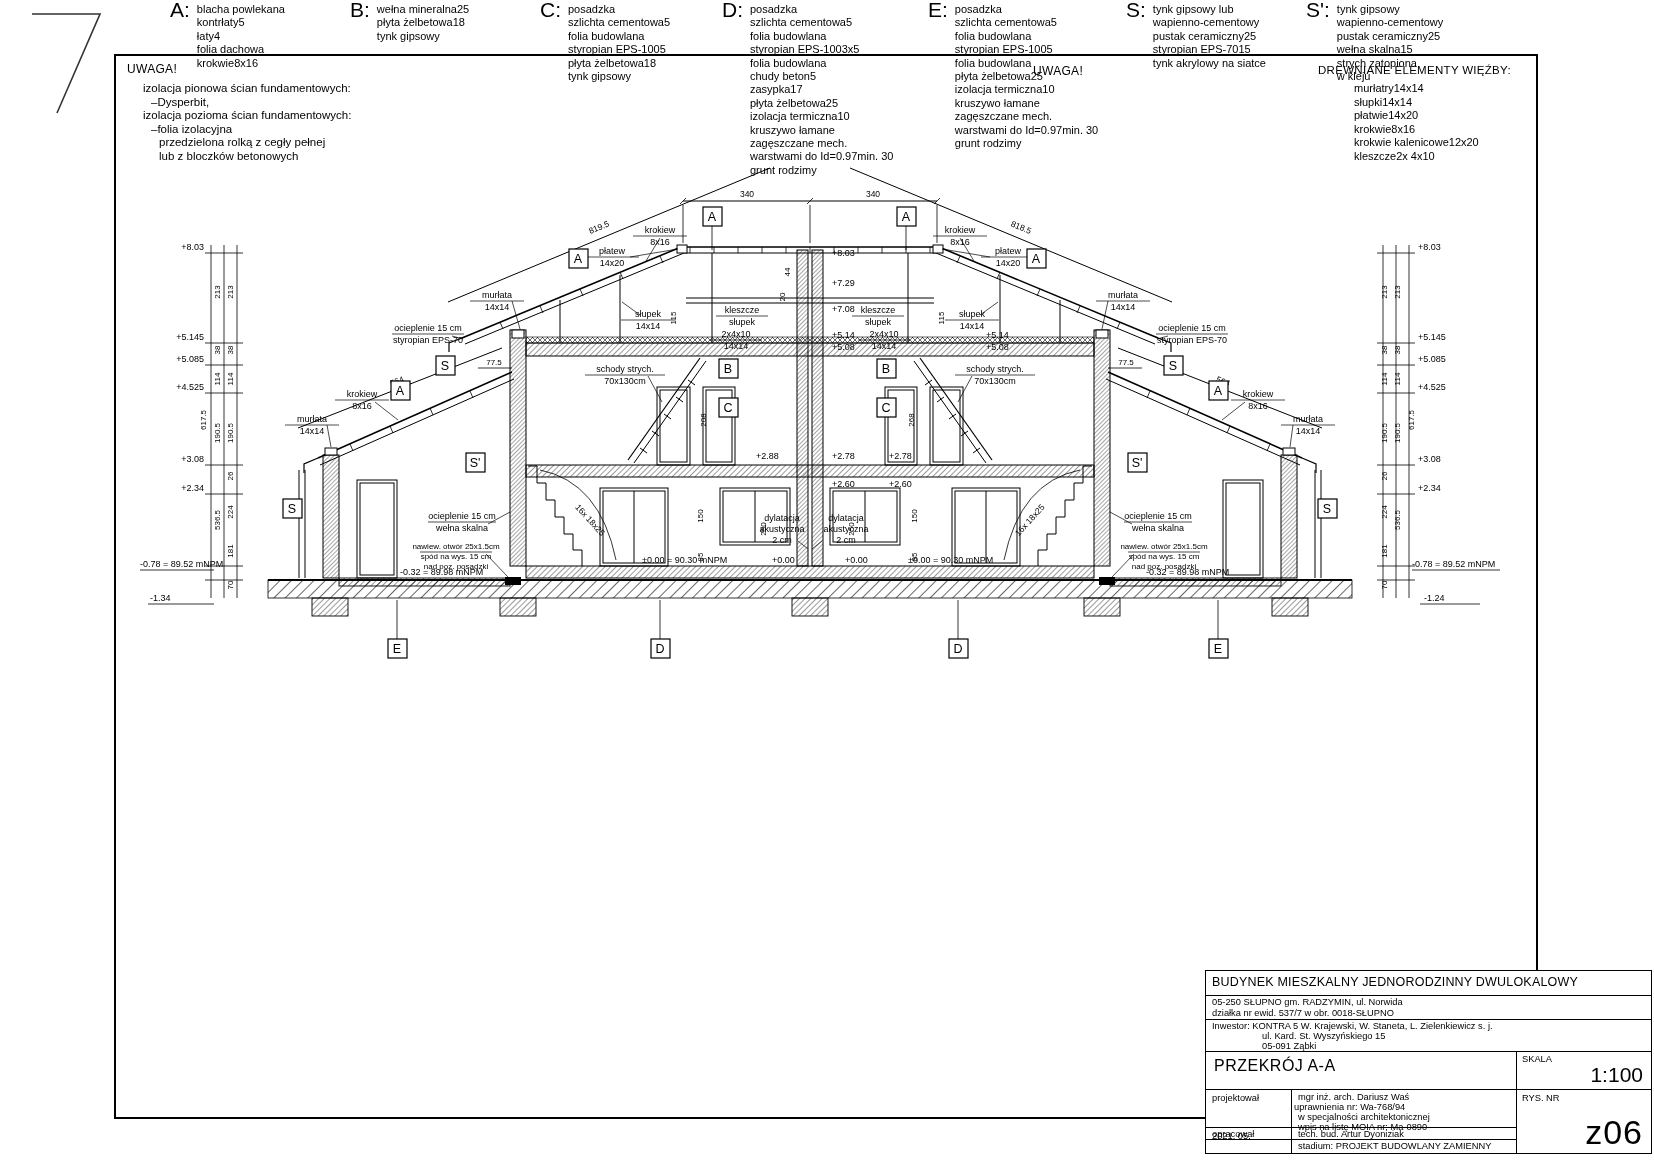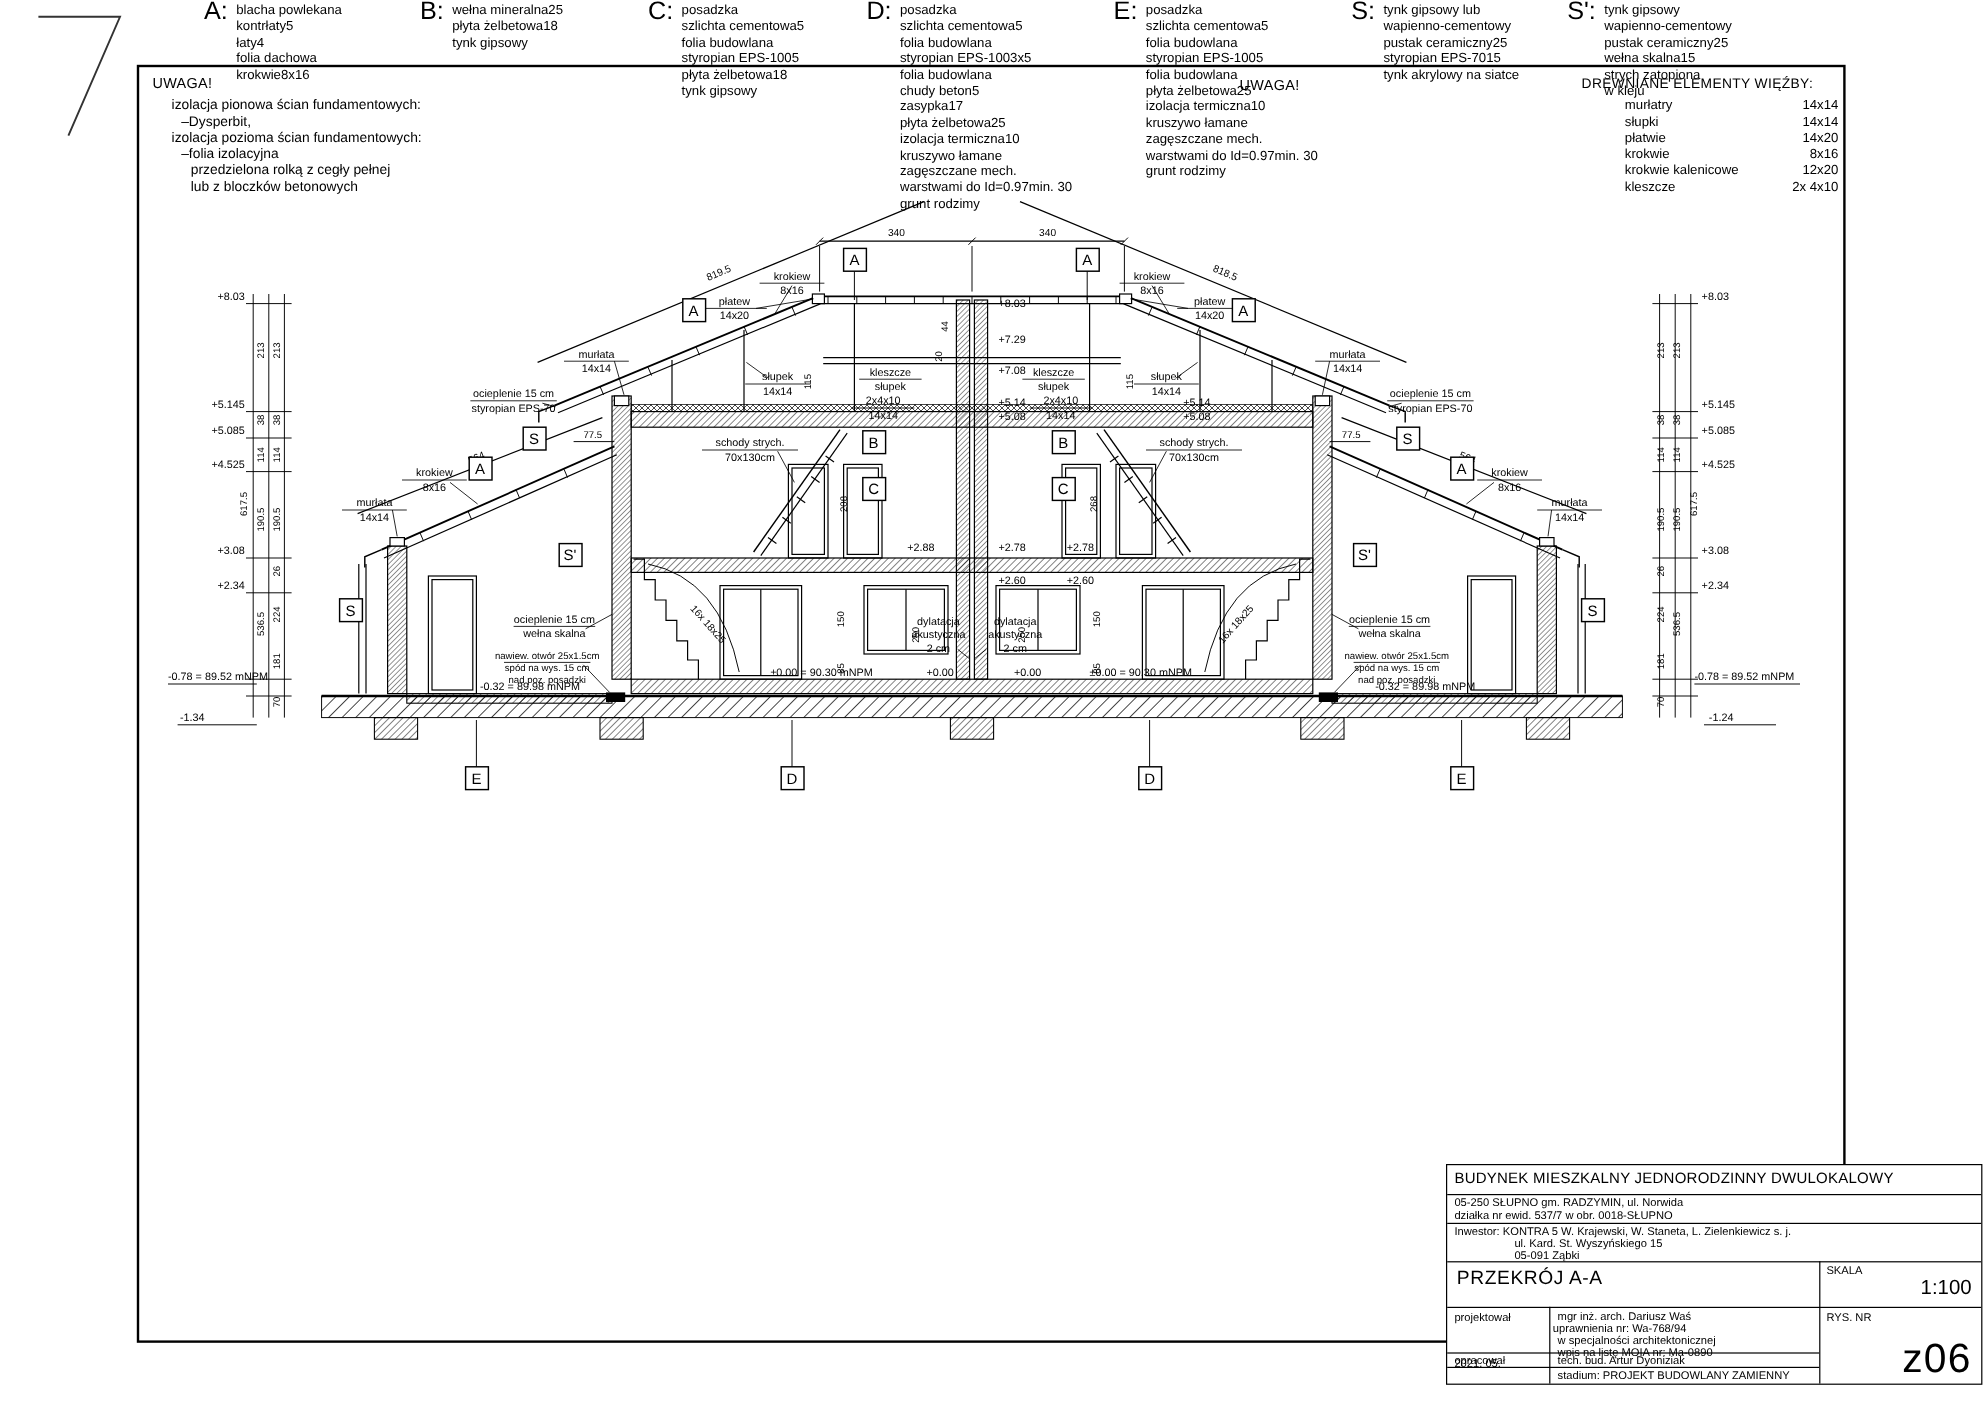--- a/index.html
+++ b/index.html
@@ -4,33 +4,33 @@
 <style>
   html,body{margin:0;padding:0;background:#fff}
   body{width:1654px;height:1169px;position:relative;font-family:"Liberation Sans",sans-serif;color:#000;overflow:hidden}
   .abs{position:absolute}
   svg text{font-family:"Liberation Sans",sans-serif;fill:#000}
   .t9{font-size:9px}.t85{font-size:8.5px}.t8{font-size:8px}.t12{font-size:12.5px}
   .note-title{font-size:12px;letter-spacing:.3px}
   .note-line{font-size:11.5px;line-height:13.6px;white-space:nowrap}
   .ind1{padding-left:8px}.ind2{padding-left:16px}
   .tbl-title{font-size:11.5px;letter-spacing:.3px;white-space:nowrap}
-  .tbl-row{display:flex;justify-content:space-between;width:178px;font-size:11px;line-height:13.6px;white-space:nowrap}
+  .tbl-row{display:flex;justify-content:flex-start;width:178px;font-size:11px;line-height:13.6px;white-space:nowrap}
   .leg{position:absolute;top:700;display:flex;align-items:flex-start}
   .leg-key{font-size:21px;font-weight:400;margin-right:7px;line-height:20px}
   .leg-rows{margin-top:3px}
   .leg-row{display:flex;justify-content:flex-start;font-size:11px;line-height:13.4px;white-space:nowrap}
   .tb{position:absolute;left:1205px;top:970px;width:445px;height:182px;border:1.6px solid #000;background:#fff}
   .tb .cell{position:absolute;white-space:nowrap}
   .tb .hline{position:absolute;left:0;right:0;border-top:1.2px solid #000}
   .tb .vline{position:absolute;border-left:1.2px solid #000}
   .tb-title{font-size:12.5px;letter-spacing:.2px}
   .tb-small{font-size:9.3px;line-height:10.6px}
   .tb-name{font-size:16px;letter-spacing:.5px}
-  .tb-scale{font-size:17px}
+  .tb-scale{font-size:21px}
   .tb-z{font-size:34px;letter-spacing:1px}
 </style>
 </head>
 <body>
 
 <svg class="abs" style="left:0;top:0" width="1654" height="1169" viewBox="0 0 1654 1169">
   <defs>
     <pattern id="hatch" width="4" height="4" patternUnits="userSpaceOnUse" patternTransform="rotate(45)">
       <line x1="0" y1="0" x2="0" y2="4" stroke="#000" stroke-width="0.8"></line>
     </pattern>

